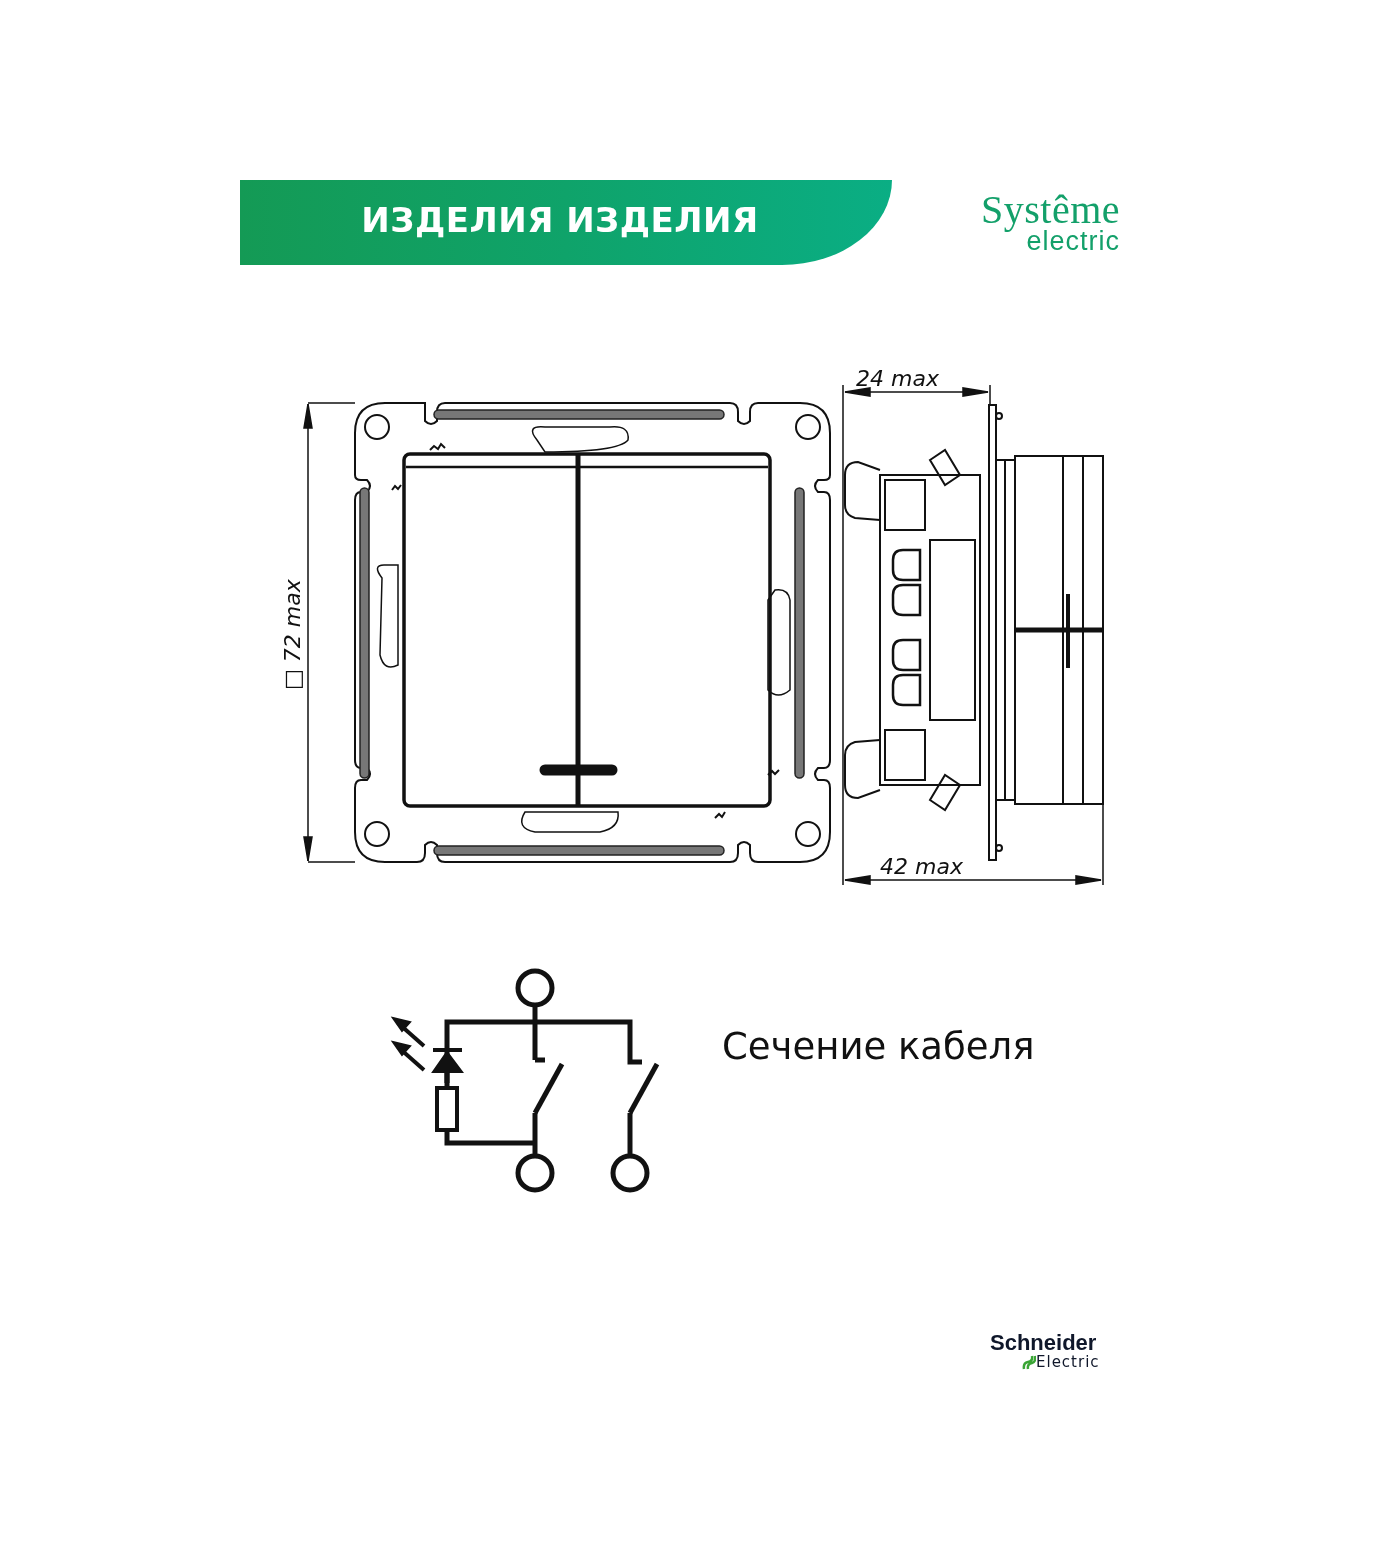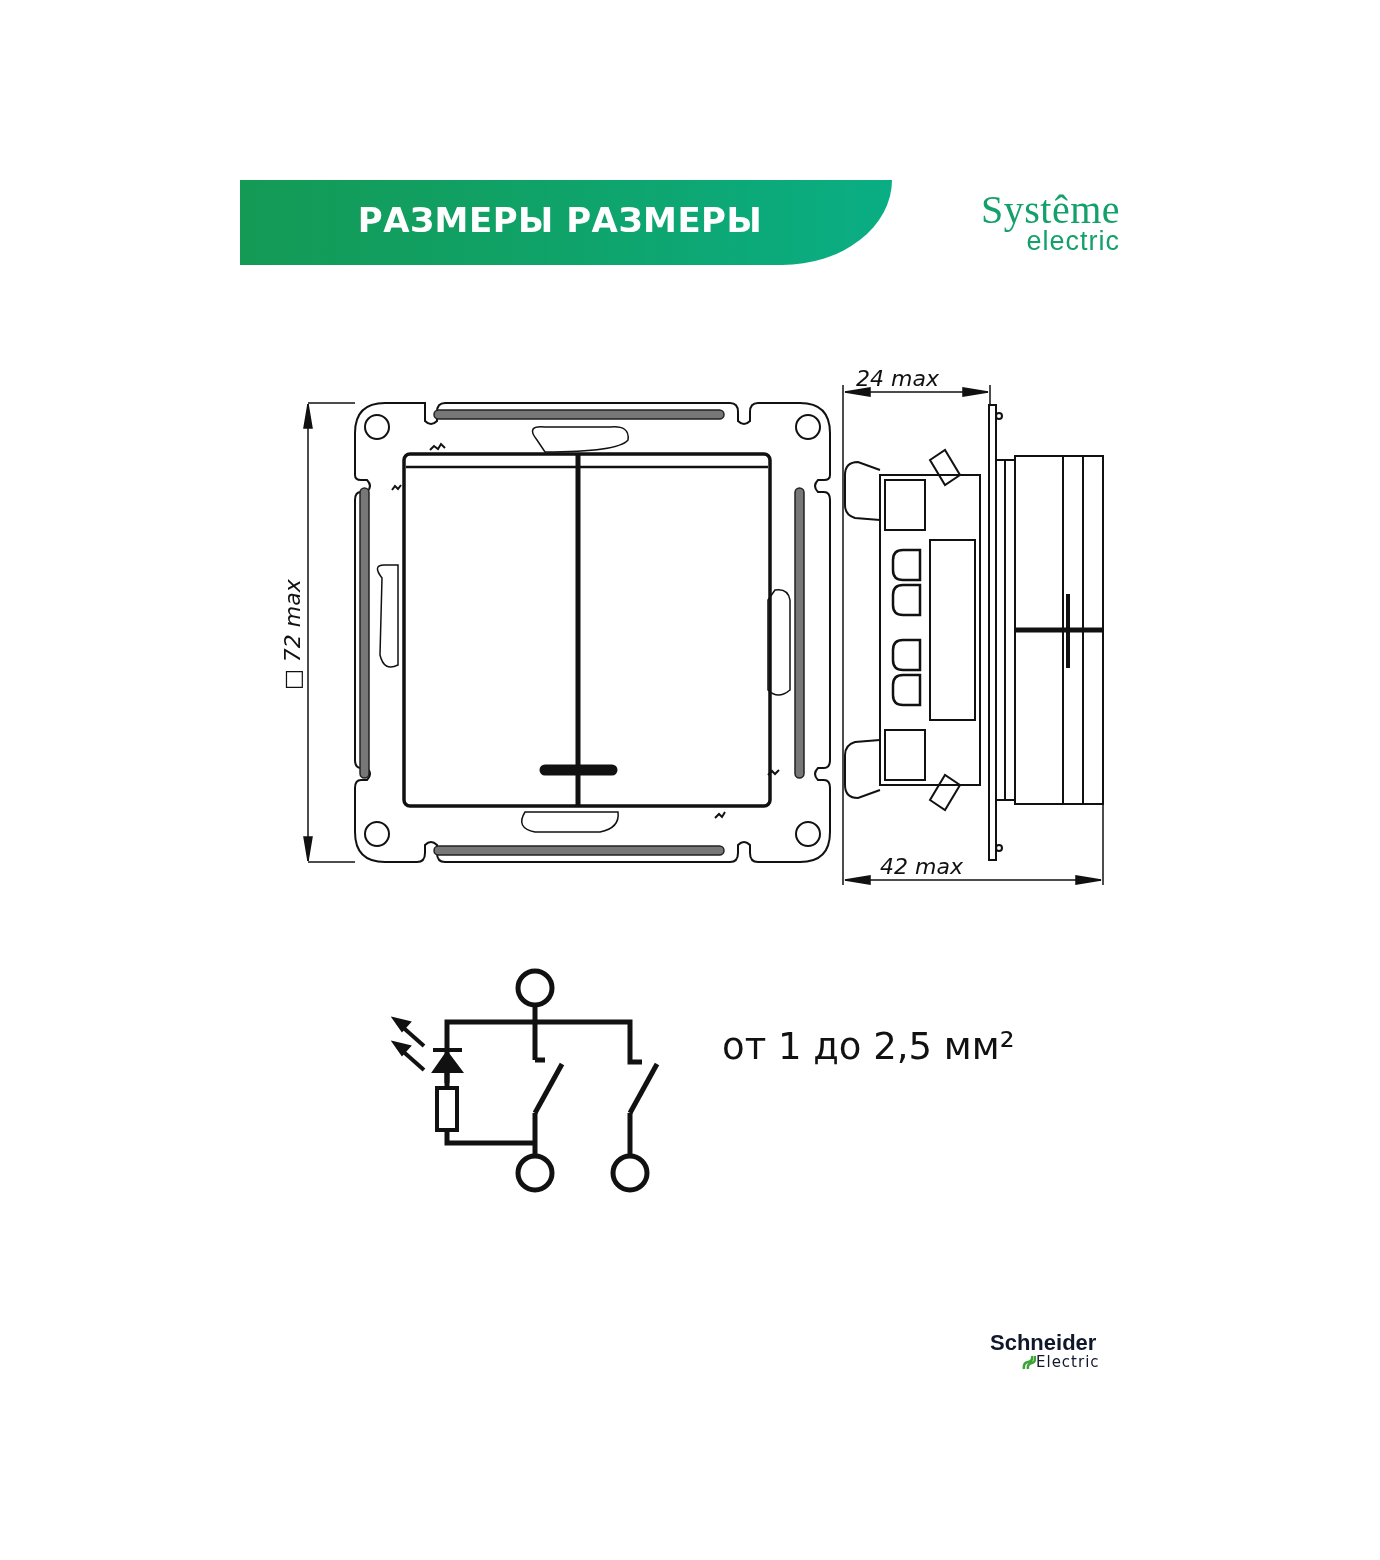--- a/index.html
+++ b/index.html
@@ -24,21 +24,21 @@
   }
   .schneider { position: absolute; left: 988px; top: 1330px; width: 140px; height: 50px; color: #0f172a; }
   .schneider .s1 { position: absolute; left: 2px; top: 0; font-family: "Liberation Sans", sans-serif; font-weight: bold; font-size: 22px; }
   .schneider .s2 { position: absolute; left: 48px; top: 23px; font-family: "DejaVu Sans", sans-serif; font-size: 15px; letter-spacing: 1px; }
   .schneider .s-icon { position: absolute; left: 34px; top: 24px; width: 14px; height: 16px; }
 </style>
 </head>
 <body>
 
 <div class="banner">
-  <div class="banner-title">РАЗМЕРЫ РАЗМЕРЫ</div>
+  <div class="banner-title">ИЗДЕЛИЯ ИЗДЕЛИЯ</div>
 </div>
 
 <div class="se-logo">
   <span class="l1">Systême</span>
   <span class="l2">electric</span>
 </div>
 
 <svg class="drawing" width="1380" height="1560" viewBox="0 0 1380 1560" xmlns="http://www.w3.org/2000/svg">
 
   <g fill="none" stroke="#111" stroke-width="2">
@@ -154,21 +154,21 @@
     <g stroke-width="4">
       <line x1="424" y1="1046" x2="398" y2="1023"></line>
       <line x1="424" y1="1070" x2="398" y2="1047"></line>
     </g>
     <path d="M393,1018 L410,1022 L402,1031 Z" fill="#111" stroke-width="2"></path>
     <path d="M393,1042 L410,1046 L402,1055 Z" fill="#111" stroke-width="2"></path>
   </g>
 </svg>
 
 <div class="cable-text">
-  <div>от 1 до 2,5 мм²</div>
+  <div>Сечение кабеля</div>
 </div>
 
 <div class="schneider">
   <span class="s1">Schneider</span>
   <svg class="s-icon" viewBox="0 0 14 16">
     <path d="M2,15 Q1,9 6,8 Q11,7 10,2 M6,15 Q5,10 10,9 Q14,8 13,2" stroke="#3aa535" stroke-width="2.5" fill="none"></path>
   </svg>
   <span class="s2">Electric</span>
 </div>
 

